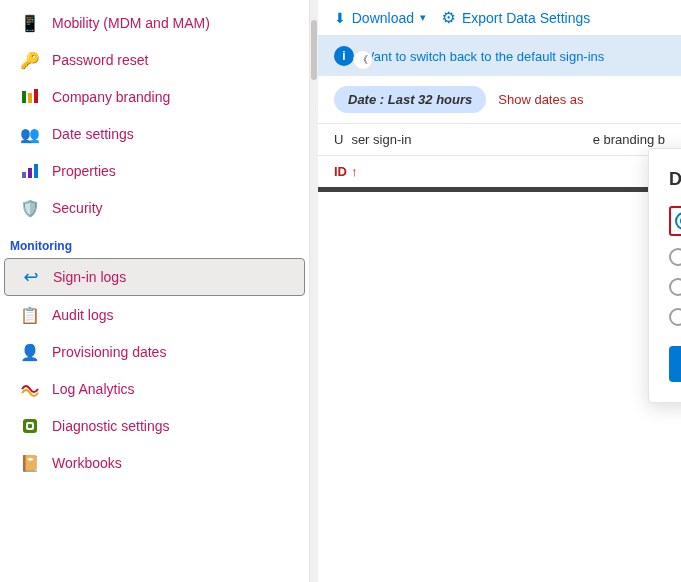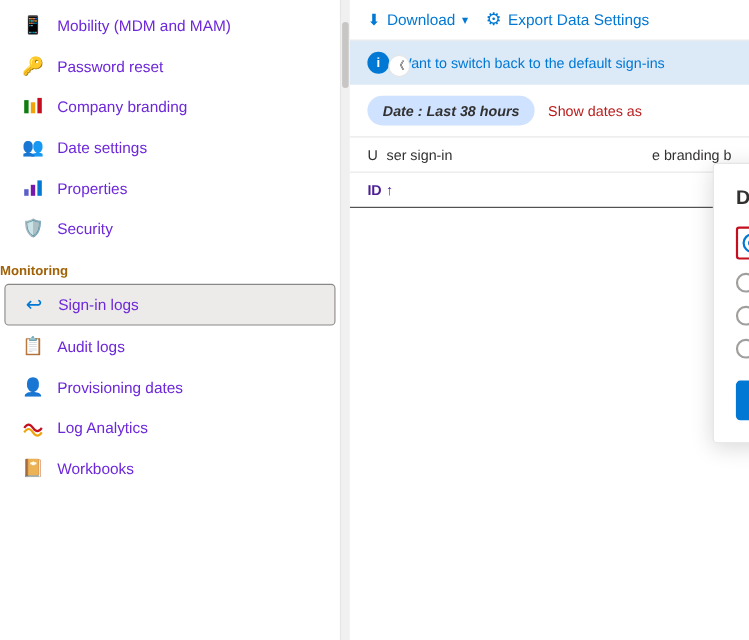--- a/index.html
+++ b/index.html
@@ -35,28 +35,28 @@
       height: 20px;
       display: flex;
       align-items: center;
       justify-content: center;
       font-size: 16px;
       flex-shrink: 0;
     }
 
     .sidebar-label {
       font-size: 14px;
-      color: #6d28d9;
+      color: #be185d;
     }
 
     .section-label {
-      padding: 12px 16px 4px 0;
+      padding: 12px 16px 4px 10px;
       font-size: 12px;
       font-weight: 600;
-      color: #a16207;
+      color: #1d4ed8;
       text-transform: none;
     }
 
     
     .collapse-btn {
       position: absolute;
       right: 308px;
       top: 50px;
       background: #fff;
       border: 1px solid #e5e5e5;
@@ -170,22 +170,22 @@
       font-size: 13px;
       color: #323130;
     }
 
     
     .col-headers {
       display: flex;
       padding: 8px 16px;
       font-size: 13px;
       font-weight: 600;
-      color: #4c1d95;
-      border-bottom: 1px solid #404040;
+      color: #b91c1c;
+      border-bottom: 5px solid #404040;
     }
 
     
     .date-popup {
       position: absolute;
       top: 148px;
       left: 330px;
       background: #fff;
       border: 1px solid #e5e5e5;
       border-radius: 4px;
@@ -324,20 +324,30 @@
   <div class="sidebar-item">
     <span class="sidebar-icon">
       <svg width="18" height="18" viewBox="0 0 18 18">
         <path d="M1 9 Q5 3 9 9 Q13 15 17 9" stroke="#c50f1f" stroke-width="2" fill="none"></path>
         <path d="M1 13 Q5 7 9 13 Q13 19 17 13" stroke="#f0a30a" stroke-width="2" fill="none"></path>
       </svg>
     </span>
     <span class="sidebar-label">Log Analytics</span>
   </div>
   <div class="sidebar-item">
+    <span class="sidebar-icon" style="color:#498205;">
+      <svg width="18" height="18" viewBox="0 0 18 18">
+        <rect x="2" y="2" width="14" height="14" rx="3" fill="#498205"></rect>
+        <rect x="5" y="5" width="8" height="8" rx="2" fill="#fff"></rect>
+        <rect x="7" y="7" width="4" height="4" rx="1" fill="#498205"></rect>
+      </svg>
+    </span>
+    <span class="sidebar-label">Diagnostic settings</span>
+  </div>
+  <div class="sidebar-item">
     <span class="sidebar-icon" style="color:#f0a30a;">📔</span>
     <span class="sidebar-label">Workbooks</span>
   </div>
 </div>
 
 <div class="scroll-strip">
   <div class="scroll-thumb"></div>
 </div>
 
 <div class="collapse-btn">
@@ -358,21 +368,21 @@
     </div>
   </div>
 
   <div class="info-bar">
     <span style="font-size:16px; background:#0078d4; color:#fff; border-radius:50%; width:20px; height:20px; display:inline-flex; align-items:center; justify-content:center; font-size:12px; font-weight:700; flex-shrink:0;">i</span>
     <span>Want to switch back to the default sign-ins</span>
   </div>
 
   <div class="filter-bar">
     <button class="date-chip">
-      <span>Date : </span><span style="font-weight:700;">Last 38 hours</span>
+      <span>Date : </span><span style="font-weight:700;">Last 32 hours</span>
     </button>
     <span class="show-dates-btn">Show dates as</span>
   </div>
 
   <div class="table-header-area">
     <span>U</span>
     <span>ser sign-in</span>
     <span style="flex:1"></span>
     <span>e branding b</span>
   </div>

